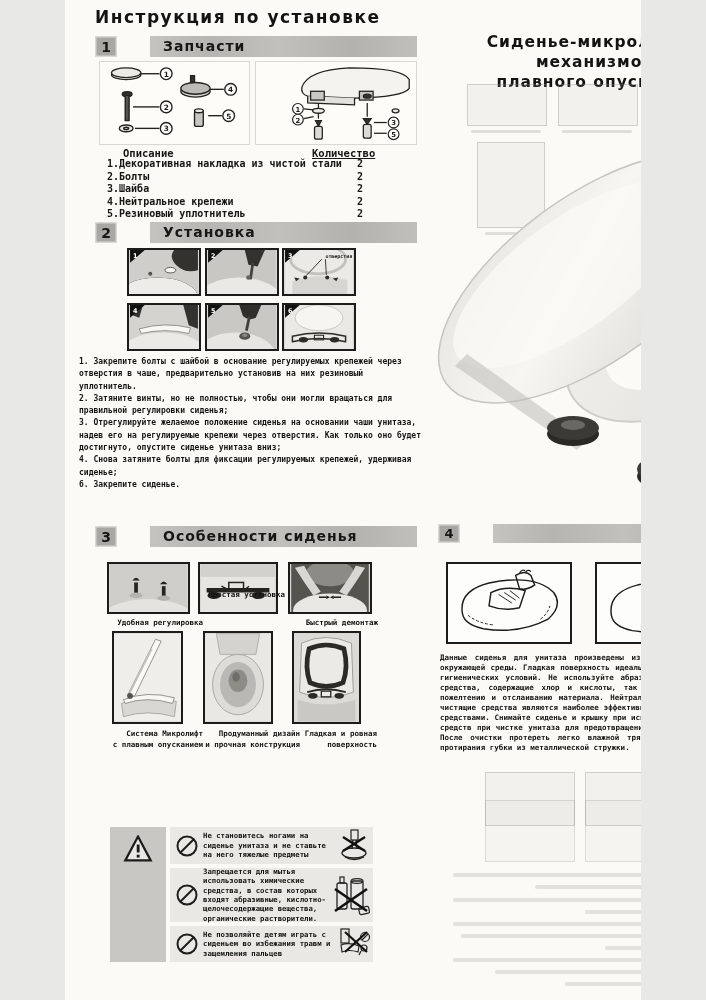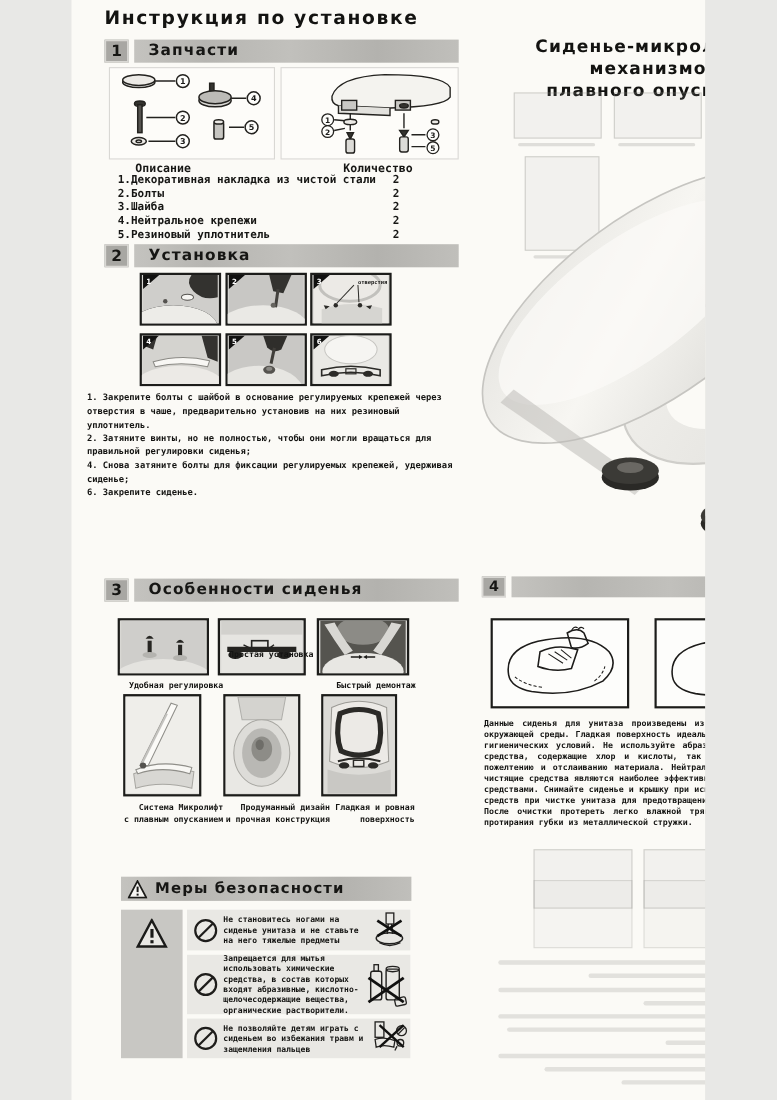--- a/index.html
+++ b/index.html
@@ -13,21 +13,21 @@
   .sec-num {
     width:22px; background:#a8a7a3; color:#161614;
     font:bold 14px/1 "DejaVu Sans", sans-serif;
     display:flex; align-items:center; justify-content:center;
     box-shadow:inset 0 0 0 1.5px #d9d8d4; margin-right:5px; flex:0 0 22px;
   }
   .sec-bar {
     flex:1; color:#161614;
     background:linear-gradient(90deg,#c4c3bf 0%,#b6b5b1 22%,#c1c0bc 48%,#b3b2ae 75%,#c0bfbb 100%);
     font:bold 14px/21px "DejaVu Sans", sans-serif;
-    padding-left:13px; letter-spacing:1px; white-space:nowrap;
+    padding-left:13px; letter-spacing:1px; white-space:nowrap;margin-left:28px;
   }
   .sec-bar.small { font:bold 11px/19px "DejaVu Sans", sans-serif; letter-spacing:1px;text-align:right; }
   
   .ph { position:absolute; border:2px solid #1c1c1a; background:#d8d7d3; box-sizing:border-box; }
   .ph svg { display:block; width:100%; height:100%; }
   .linebox { position:absolute; border:2px solid #1c1c1a; background:#fdfdfb; box-sizing:border-box; }
   .linebox svg { display:block; width:100%; height:100%; }
   .partbox { position:absolute; background:#fdfcf9; border:1px solid #d9d8d4; box-sizing:border-box; }
   .partbox svg { display:block; width:100%; height:100%; }
   
@@ -135,21 +135,21 @@
         <circle cx="140" cy="74" r="5.5" fill="#fdfdfb" stroke="#23221f" stroke-width="1.2"></circle>
         <text x="42" y="51">1</text>
         <text x="42" y="62">2</text>
         <text x="140" y="65">3</text>
         <text x="140" y="77">5</text>
       </g>
     </svg>
   </div>
 
   <div class="plabel" style="left:58px; top:147px;">Описание</div>
-  <div class="plabel" style="left:247px; top:147px;">Количество</div>
+  <div class="plabel" style="left:247px; top:147px;text-decoration:underline;">Количество</div>
 
   <div class="plist" style="left:42px; top:158px; width:268px;">
     <div class="row">
       <span class="nm"><span>1.</span><span>Декоративная накладка из чистой стали</span></span>
       <span class="qt">2</span>
     </div>
     <div class="row">
       <span class="nm"><span>2.</span><span>Болты</span></span>
       <span class="qt">2</span>
     </div>
@@ -243,20 +243,21 @@
       <ellipse cx="54" cy="38" rx="5" ry="3" fill="#2c2b28"></ellipse>
       <rect x="32" y="33" width="10" height="5" fill="none" stroke="#2c2b28" stroke-width="1.2"></rect>
       <polygon points="0,0 16,0 0,14" fill="#111110"></polygon>
       <text x="3.2" y="8.6" font-family="DejaVu Sans, sans-serif" font-size="7" font-weight="bold" fill="#ffffff">6</text>
     </svg>
   </div>
 
   <div class="steps" style="left:14px; top:356px; width:344px;">
     <p>1. Закрепите болты с шайбой в основание регулируемых крепежей через отверстия в чаше, предварительно установив на них резиновый уплотнитель.</p>
     <p>2. Затяните винты, но не полностью, чтобы они могли вращаться для правильной регулировки сиденья;</p>
+    <p>3. Отрегулируйте желаемое положение сиденья на основании чаши унитаза, надев его на регулируемые крепежи через отверстия. Как только оно будет достигнуто, опустите сиденье унитаза вниз;</p>
     <p>4. Снова затяните болты для фиксации регулируемых крепежей, удерживая сиденье;</p>
     <p>6. Закрепите сиденье.</p>
   </div>
 
   <div class="sec-h" style="left:30px; top:526px; width:322px; height:21px;">
     <div class="sec-num">3</div>
     <div class="sec-bar">Особенности сиденья</div>
   </div>
 
   <div class="ph" style="left:42px; top:562px; width:83px; height:52px;">
@@ -340,30 +341,20 @@
   </div>
   <div class="caption" style="left:123px; top:728px; width:112px;">
     <div>Продуманный дизайн</div>
     <div>и прочная конструкция</div>
   </div>
   <div class="caption" style="left:212px; top:728px; width:100px;">
     <div>Гладкая и ровная</div>
     <div>поверхность</div>
   </div>
 
-  <div class="sec-h" style="left:45px; top:797px; width:264px; height:22px;">
-    <div class="sec-bar" style="display:flex; align-items:center; padding-left:6px; font:bold 13.5px 'DejaVu Sans', sans-serif;">
-      <svg width="18" height="17" viewBox="0 0 18 17" style="margin-right:7px;">
-        <polygon points="9,1 17,16 1,16" fill="#f6f5f2" stroke="#1b1b19" stroke-width="1.6"></polygon>
-        <rect x="8.2" y="6" width="1.8" height="5" fill="#1b1b19"></rect>
-        <rect x="8.2" y="12.4" width="1.8" height="1.8" fill="#1b1b19"></rect>
-      </svg>
-      <span>Меры безопасности</span>
-    </div>
-  </div>
 
   <div class="safe-col" style="left:45px; top:827px; width:56px; height:135px;">
     <svg width="30" height="27" viewBox="0 0 18 17" style="display:block; margin:8px auto 0;">
       <polygon points="9,1 17,16 1,16" fill="#e9e8e4" stroke="#1b1b19" stroke-width="1.4"></polygon>
       <rect x="8.2" y="6" width="1.8" height="5" fill="#1b1b19"></rect>
       <rect x="8.2" y="12.4" width="1.8" height="1.8" fill="#1b1b19"></rect>
     </svg>
   </div>
 
   <div class="safe-row" style="left:105px; top:868px; width:203px; height:54px;">

